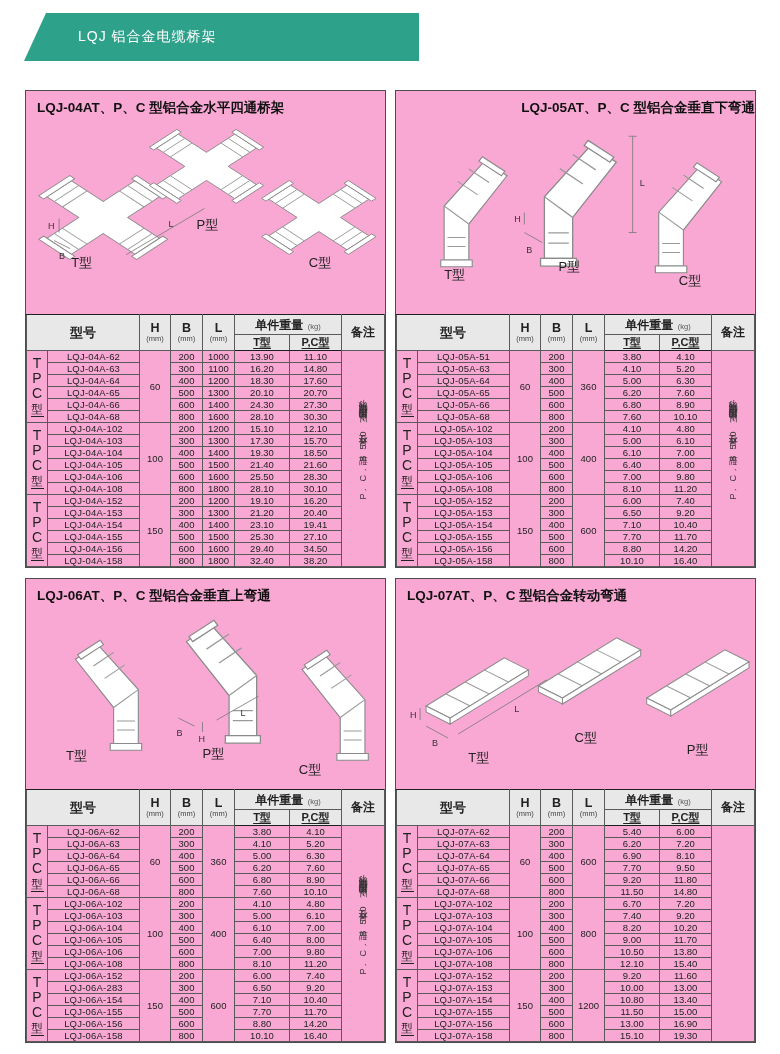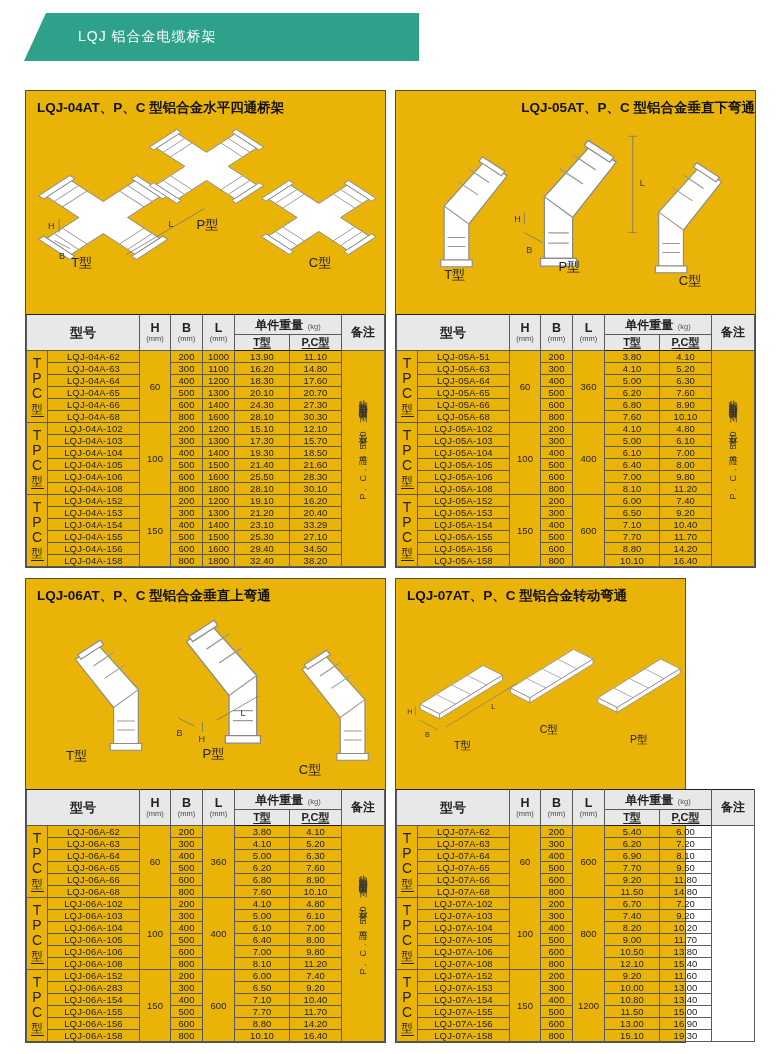--- a/index.html
+++ b/index.html
@@ -6,26 +6,26 @@
   body{width:780px;height:1054px;position:relative;overflow:hidden;
        font-family:"Liberation Sans","DejaVu Sans",sans-serif;color:#222;}
 
   
   .banner{position:absolute;left:24px;top:13px;width:395px;height:48px;
           clip-path:polygon(22px 0,100% 0,100% 100%,0 100%);
           display:flex;align-items:center;}
   .banner-text{color:#fff;font-size:14px;letter-spacing:1px;padding-left:54px;font-weight:normal;}
 
   
-  .panel{position:absolute;background:#eab308;border:1.5px solid #4c4c4c;
+  .panel{position:absolute;background:#f9a8d4;border:1.5px solid #4c4c4c;
          display:flex;flex-direction:column;box-sizing:border-box;}
   .panel.p1{left:25px;top:90px;width:361px;height:478px;}
   .panel.p2{left:395px;top:90px;width:361px;height:478px;align-items:flex-end;}
   .panel.p3{left:25px;top:578px;width:361px;height:465px;}
-  .panel.p4{left:395px;top:578px;width:291px;height:465px;}
+  .panel.p4{left:395px;top:578px;width:361px;height:465px;}
 
   .panel-title{font-size:13.5px;font-weight:bold;color:#111;margin:8px 0 0 11px;flex:0 0 auto;}
 
   .diagram{flex:1 1 auto;min-height:0;width:100%;}
   .diagram svg{width:100%;height:100%;display:block;}
   .wire{fill:#ffffff;stroke:#8a8a8a;stroke-width:1;}
   .ln{fill:none;stroke:#9a9a9a;stroke-width:1;}
   .dimln{fill:none;stroke:#777;stroke-width:0.8;}
   .dglabel{font-size:13px;fill:#222;}
   .dimtx{font-size:9px;fill:#333;}
@@ -246,21 +246,21 @@
           <td class="num">300</td>
           <td class="num">1300</td>
           <td class="num">21.20</td>
           <td class="num">20.40</td>
         </tr>
         <tr>
           <td class="model">LQJ-04A-154</td>
           <td class="num">400</td>
           <td class="num">1400</td>
           <td class="num">23.10</td>
-          <td class="num">33.29</td>
+          <td class="num">19.41</td>
         </tr>
         <tr>
           <td class="model">LQJ-04A-155</td>
           <td class="num">500</td>
           <td class="num">1500</td>
           <td class="num">25.30</td>
           <td class="num">27.10</td>
         </tr>
         <tr>
           <td class="model">LQJ-04A-156</td>

